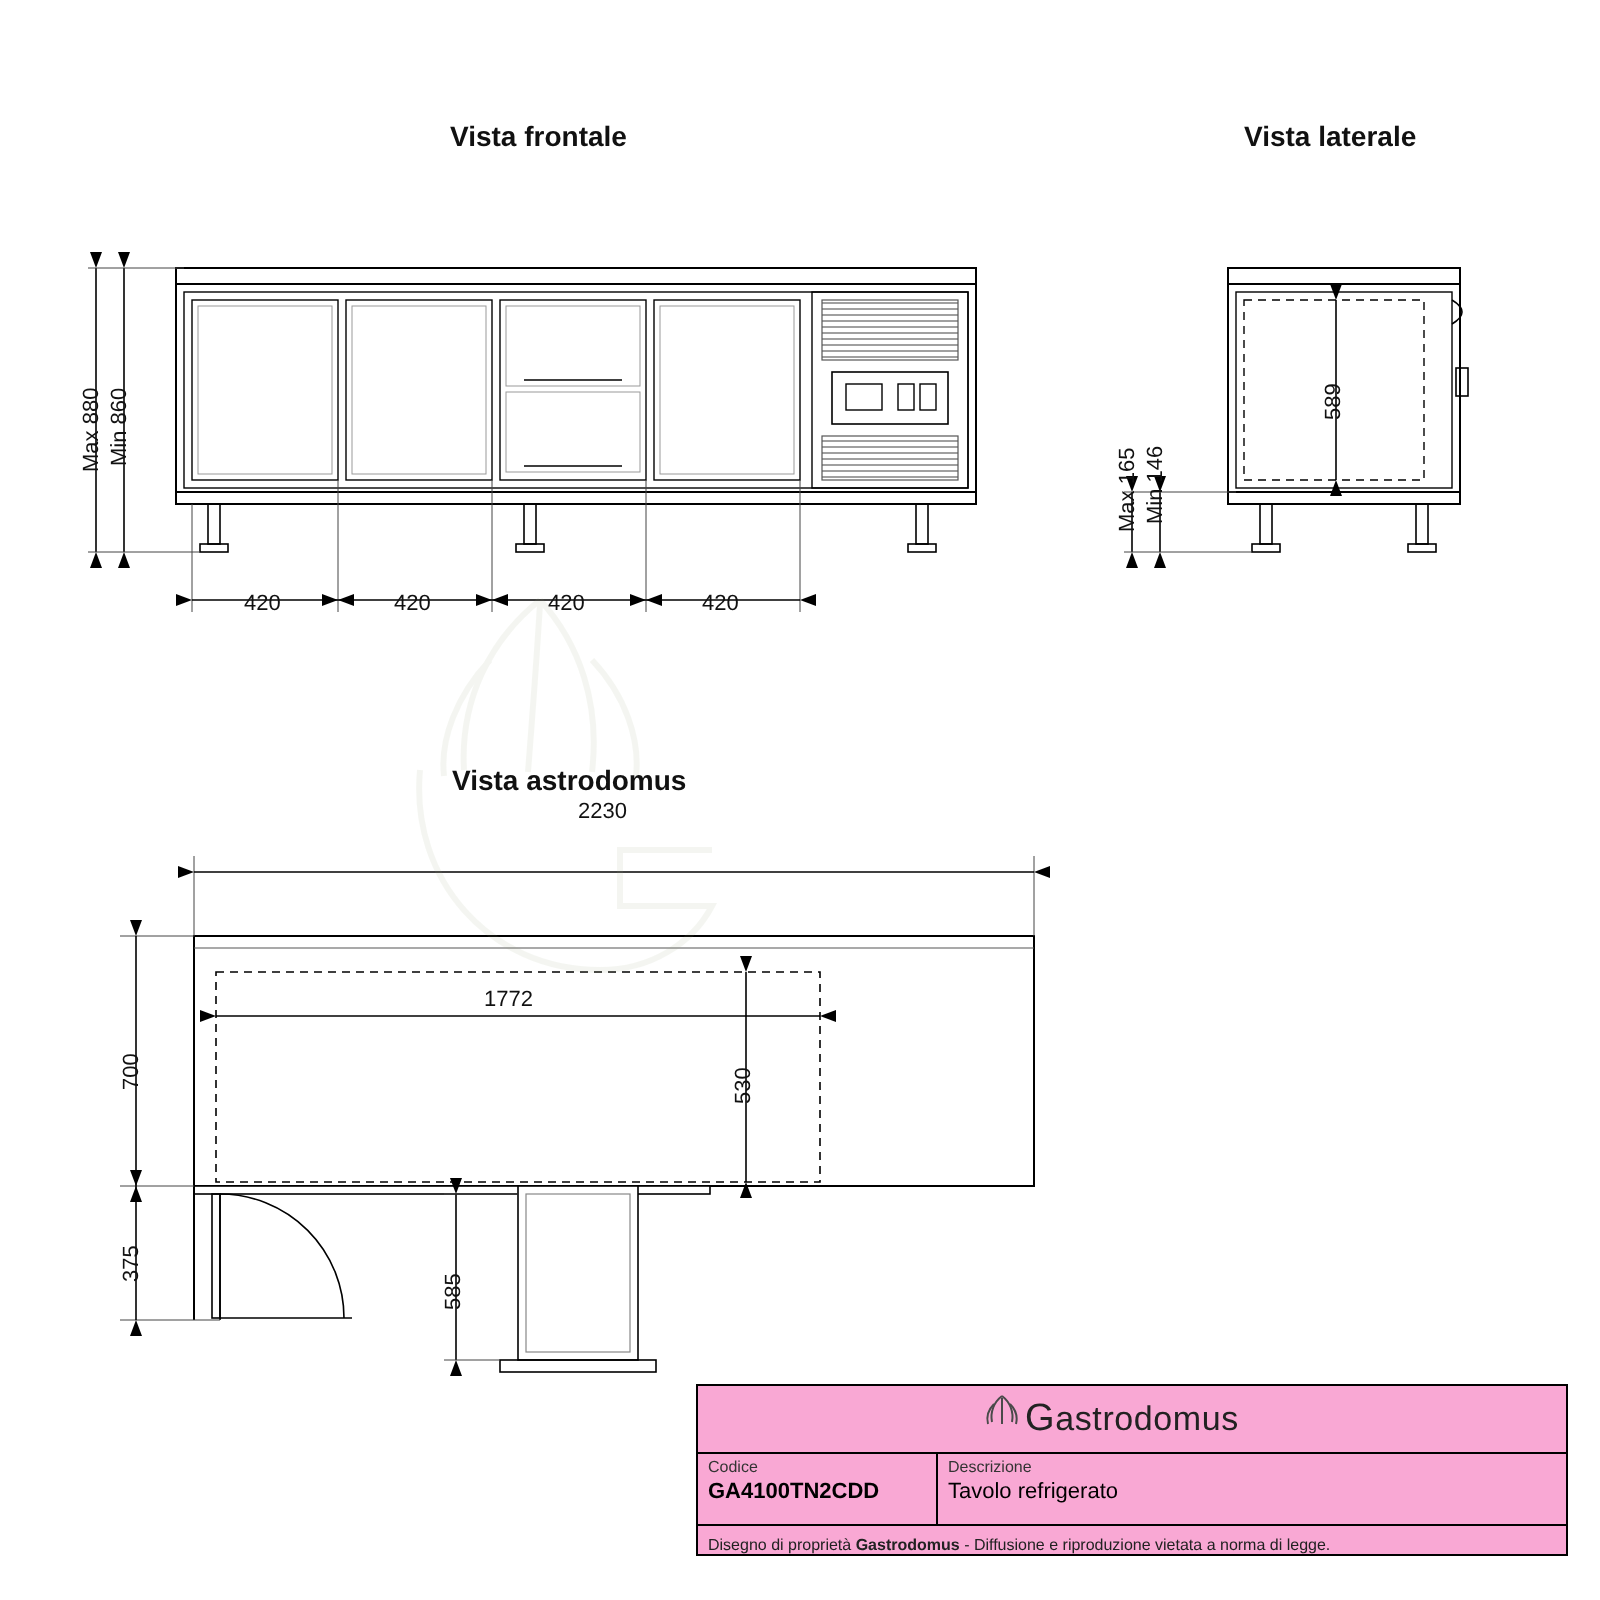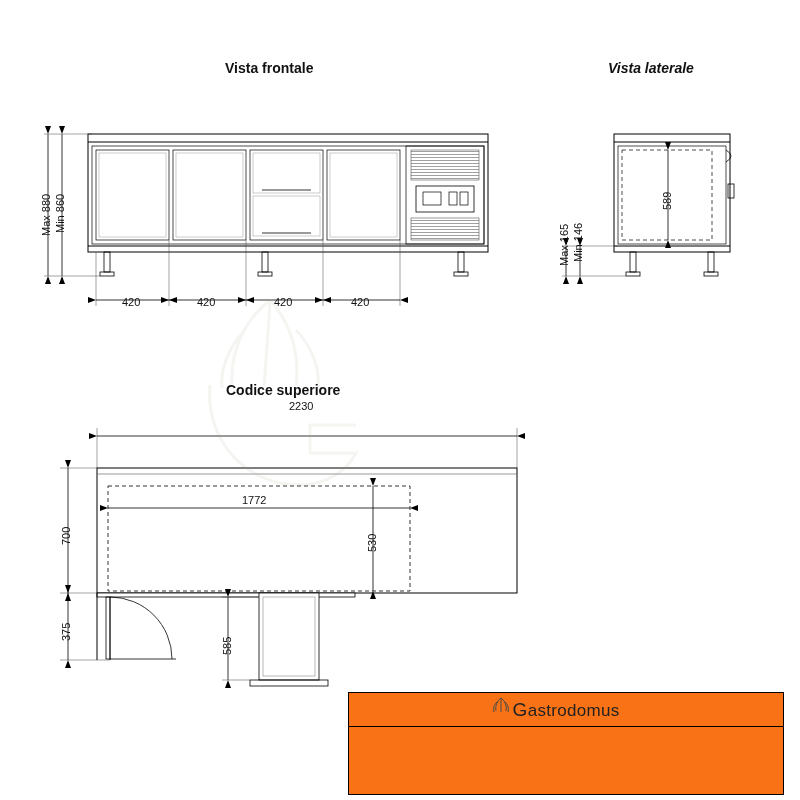--- a/index.html
+++ b/index.html
@@ -44,23 +44,23 @@
     height: 220px;
     opacity: 0.10;
     pointer-events: none;
   }
   
   #titleblock {
     position: absolute;
     left: 348px;
     top: 692px;
     width: 436px;
-    height: 103px;
+    height: 86px;
     border: 1px solid #000;
-    background: #f97316;
+    background: #f9a8d4;
     box-sizing: border-box;
   }
   #tb-logo-row {
     position: relative;
     height: 34px;
     border-bottom: 1px solid #000;
     box-sizing: border-box;
   }
   #tb-brand {
     position: absolute;
@@ -272,22 +272,22 @@
     <path d="M120 10 C95 30 80 60 82 95"></path>
     <path d="M120 10 C140 32 150 62 146 96"></path>
     <path d="M120 12 C118 45 116 70 114 96"></path>
     <path d="M95 40 C78 58 70 80 72 98"></path>
     <path d="M146 40 C163 58 170 80 168 98"></path>
     <path d="M60 95 C55 150 95 195 150 195 C175 195 196 182 206 163 L160 163 L160 135 L206 135"></path>
   </g>
 </svg>
 
 <div class="title" style="left:225px; top:60px;">Vista frontale</div>
-<div class="title" style="left:608px; top:60px;font-style:italic;">Vista laterale</div>
-<div class="title" style="left:226px; top:382px;">Codice superiore</div>
+<div class="title" style="left:622px; top:60px;">Vista laterale</div>
+<div class="title" style="left:226px; top:382px;">Vista astrodomus</div>
 
 <div class="dimlabel vert" style="left:40px; top:236px; transform:rotate(-90deg);">Max 880</div>
 <div class="dimlabel vert" style="left:54px; top:233px; transform:rotate(-90deg);">Min 860</div>
 
 <div class="dimlabel" style="left:122px; top:296px;">420</div>
 <div class="dimlabel" style="left:197px; top:296px;">420</div>
 <div class="dimlabel" style="left:274px; top:296px;">420</div>
 <div class="dimlabel" style="left:351px; top:296px;">420</div>
 
 <div class="dimlabel vert" style="left:661px; top:210px; transform:rotate(-90deg);">589</div>
@@ -307,13 +307,24 @@
       <g fill="none" stroke="#4a4a4a" stroke-width="1">
         <path d="M13 3 C9 6 7 11 8 16"></path>
         <path d="M13 3 C17 6 19 11 18 16"></path>
         <path d="M13 4 C13 9 13 13 13 17"></path>
         <path d="M9 7 C6 10 5 13 6 17"></path>
         <path d="M17 7 C20 10 21 13 20 17"></path>
       </g>
     </svg>
     <div id="tb-brand"><span class="g1">G</span><span>astrodomus</span></div>
   </div>
+  <div id="tb-mid">
+    <div class="cell code">
+      <span class="tb-cap">Codice</span>
+      <span class="tb-val">GA4100TN2CDD</span>
+    </div>
+    <div class="cell descr">
+      <span class="tb-cap">Descrizione</span>
+      <span class="tb-val norm">Tavolo refrigerato</span>
+    </div>
+  </div>
+  <div id="tb-foot"><span>Disegno di proprietà </span><b>Gastrodomus</b><span> - Diffusione e riproduzione vietata a norma di legge.</span></div>
 </div>
 
 </body></html>

